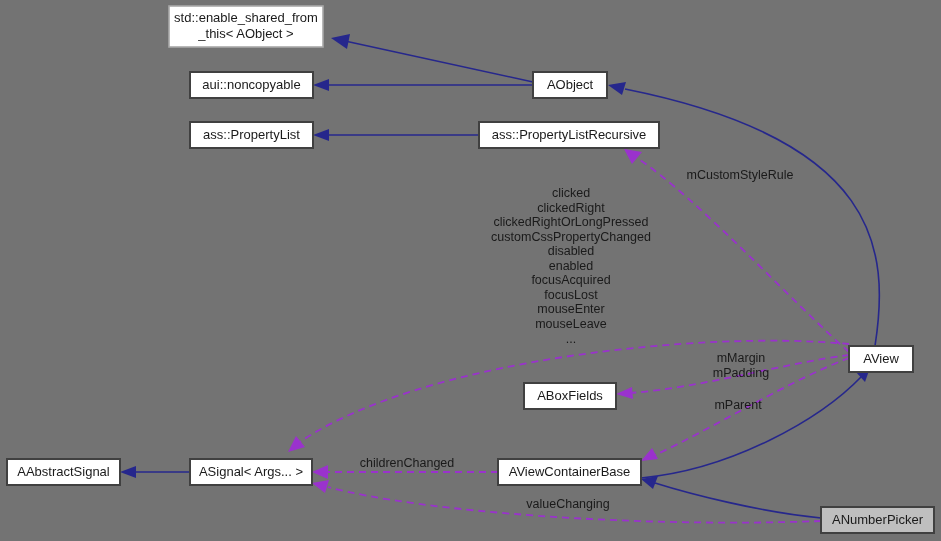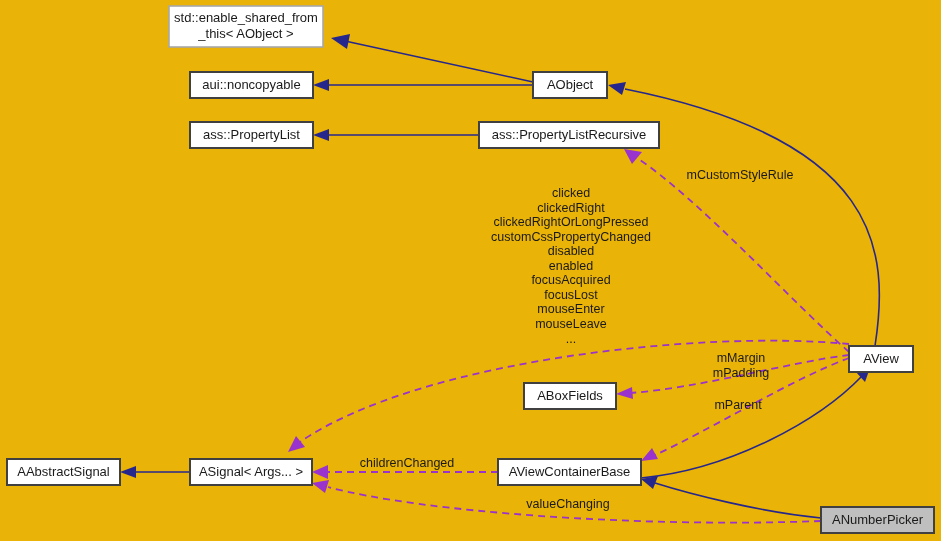--- a/index.html
+++ b/index.html
@@ -10,21 +10,21 @@
   body {
     width: 941px;
     height: 541px;
     overflow: hidden;
     font-family: "Liberation Sans", sans-serif;
   }
   #diagram-root {
     position: relative;
     width: 941px;
     height: 541px;
-    background: #eab308;
+    background: #737373;
   }
   svg#graph {
     position: absolute;
     left: 0;
     top: 0;
     width: 941px;
     height: 541px;
     display: block;
   }
   .node-rect {

